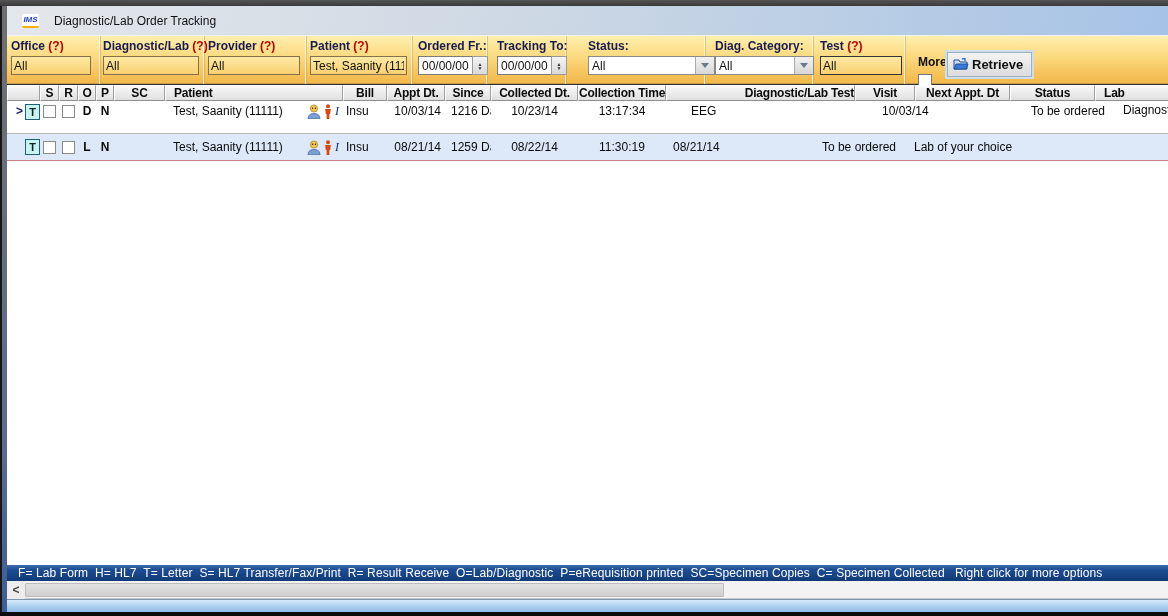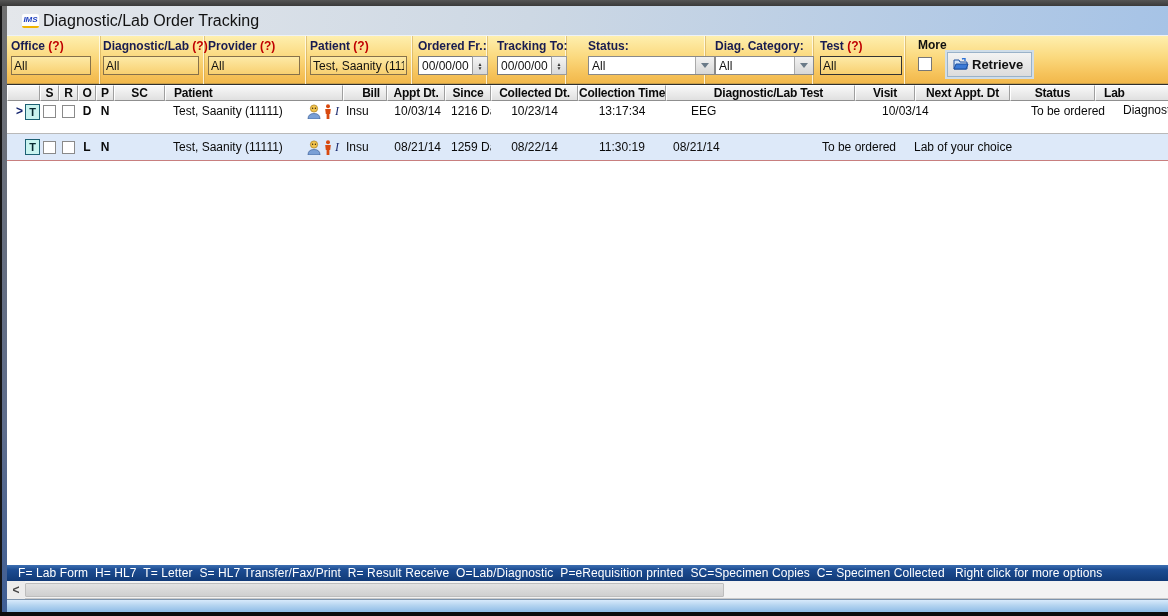--- a/index.html
+++ b/index.html
@@ -7,57 +7,57 @@
 
   
   .top-edge{position:absolute;left:0;top:0;width:1168px;height:6px;background:linear-gradient(180deg,#555,#3a3a3a);}
   .left-edge{position:absolute;left:0;top:6px;width:7px;height:606px;background:linear-gradient(180deg,#6f6f6f 0%,#5e6d8c 70%,#3f5e95 100%);border-left:2px solid #161616;box-sizing:border-box;}
   .bottom-frame{position:absolute;left:7px;top:599px;right:0;height:13px;background:linear-gradient(180deg,#d8eafb 0%,#b4d4f0 45%,#8fbce6 100%);border-top:1px solid #7d94ad;box-sizing:border-box;}
   .bottom-edge{position:absolute;left:0;top:612px;width:1168px;height:4px;background:#0d0d0d;}
 
   
   .titlebar{position:absolute;left:7px;top:6px;right:0;height:30px;background:linear-gradient(100deg,#e4e7eb 0%,#cdd8e4 45%,#a6c3e6 100%);border-bottom:1px solid #eef2f6;display:flex;align-items:center;box-sizing:border-box;}
   .ims-icon{display:inline-flex;align-items:center;justify-content:center;width:17px;height:14px;margin-left:15px;background:#fdfdfd;border-radius:2px;color:#1d3fbf;font-style:italic;font-weight:bold;font-size:8px;border-bottom:2px solid #f0b400;box-sizing:border-box;}
-  .title-text{margin-left:4px;font-size:16px;color:#111;}
+  .title-text{margin-left:15px;font-size:12px;color:#111;}
 
   
   .filterbar{position:absolute;left:7px;top:36px;right:0;height:48px;background:linear-gradient(180deg,#feefae 0%,#fbd97e 45%,#f6c35b 80%,#f2b84b 100%);border-bottom:1px solid #c8a04c;box-sizing:border-box;}
   .fsep{position:absolute;top:0;width:1px;height:48px;background:rgba(255,252,235,0.85);box-shadow:1px 0 0 rgba(203,164,84,0.55);}
   .fgroup{position:absolute;top:3px;}
   .flabel{font-size:12px;font-weight:bold;color:#181c51;white-space:nowrap;height:16px;}
   .fhelp{color:#c00000;font-weight:bold;}
   .ftext{display:block;margin-top:1px;height:19px;background:linear-gradient(180deg,#fdeaa6,#f8d071);border:1px solid #86714a;font-size:12px;padding:0 2px;color:#111;font-family:"Liberation Sans",sans-serif;box-sizing:border-box;}
   .ftext.dark{border:1px solid #333;}
   .fdate{display:flex;margin-top:1px;height:19px;}
   .fdate input{width:54px;height:19px;border:1px solid #7a7a7a;border-right:none;font-size:12px;padding:0 3px;color:#111;font-family:"Liberation Sans",sans-serif;box-sizing:border-box;}
   .spinner{width:16px;height:19px;border:1px solid #9a9a9a;background:linear-gradient(180deg,#f4f4f4,#d9d9d9);display:flex;flex-direction:column;align-items:center;justify-content:center;font-size:5px;color:#333;line-height:4px;box-sizing:border-box;cursor:default;}
   .combo{display:flex;margin-top:1px;height:19px;background:#fff;border:1px solid #8a8a8a;box-sizing:border-box;}
   .combo .val{flex:1;font-size:12px;color:#111;padding:2px 3px 0;}
   .combo .btn{width:18px;background:linear-gradient(180deg,#f2f2f2,#d7d7d7);border-left:1px solid #aaa;display:flex;align-items:center;justify-content:center;}
   .chev{width:0;height:0;border-left:4px solid transparent;border-right:4px solid transparent;border-top:5px solid #6a7a88;}
-  .more-group{position:absolute;top:2px;}
+  .more-group{position:absolute;top:19px;}
   .more-label{font-size:12px;font-weight:bold;color:#101010;}
   .more-cb{width:14px;height:14px;background:#fff;border:1px solid #777;margin-top:5px;box-sizing:border-box;}
   .retrieve-btn{position:absolute;left:940px;top:16px;height:25px;display:flex;align-items:center;gap:3px;padding:0 8px 0 5px;background:linear-gradient(180deg,#f3f3f3,#dcdcdc);border:1px solid #9ab2c8;box-shadow:0 0 0 2px #cfdde9;font-size:13px;font-weight:bold;color:#111;cursor:default;}
 
   
   .grid-header{position:absolute;left:7px;top:85px;right:0;height:16px;display:flex;overflow:hidden;background:#e5e5e5;}
   .hc{flex-shrink:0;box-sizing:border-box;height:16px;background:linear-gradient(180deg,#f8f8f8,#e0e0e0);border-top:1px solid #fff;border-left:1px solid #fff;border-right:1px solid #9f9f9f;border-bottom:1px solid #8f8f8f;font-size:12px;font-weight:bold;color:#0a0a0a;text-align:center;letter-spacing:-0.2px;white-space:nowrap;overflow:hidden;line-height:14px;}
   .grid-body{position:absolute;left:7px;top:101px;right:0;height:464px;background:#fff;overflow:hidden;}
   .grow{display:flex;overflow:hidden;}
   .grow.r1{height:32px;border-bottom:1px solid #b9b9b9;}
   .grow.r2{height:26px;background:#dde9f9;border-bottom:1px solid #c87f7f;}
   .gc{flex-shrink:0;box-sizing:border-box;font-size:12px;color:#0a0a0a;white-space:nowrap;overflow:hidden;display:flex;align-items:center;}
   .r1 .gc{align-items:flex-start;padding-top:3px;}
   .c0{width:33px}.c1{width:19px}.c2{width:19px}.c3{width:18px}.c4{width:18px}.c5{width:51px}
   .c6{width:178px}.c7{width:44px}.c8{width:58px}.c9{width:46px}.c10{width:87px}.c11{width:88px}
   .c12{width:189px}.c13{width:60px}.c14{width:95px}.c15{width:85px}.c16{width:160px}
   .hc.al{text-align:left;padding-left:8px;}
-  .hc.al4{text-align:center;padding-left:16px;}
-  .hc.ar{text-align:right;padding-right:6px;}
+  .hc.al4{text-align:right;padding-left:16px;}
+  .hc.ar{text-align:center;}
   .gc.center{justify-content:center;}
   .gc.right{justify-content:flex-end;padding-right:4px;}
   .gc.bold{font-weight:bold;}
   .arrow{color:#13246e;font-weight:bold;font-size:12px;margin-left:9px;width:8px;display:inline-block;}
   .tbox{display:inline-flex;align-items:center;justify-content:center;width:15px;height:16px;background:#c9f3ef;border:1px solid #1c6073;font-size:11px;font-weight:bold;color:#06262e;box-sizing:border-box;margin-left:1px;}
   .cb{width:13px;height:13px;background:#fff;border:1px solid #8a8a8a;box-sizing:border-box;margin:auto;}
   .r1 .cb{margin:1px auto 0;}
   .pat-name{padding-left:8px;flex:1;overflow:hidden;white-space:nowrap;}
   .pat-icons{display:flex;align-items:center;gap:3px;padding-right:4px;}
   .ins-i{font-family:"Liberation Serif",serif;font-style:italic;font-size:12px;color:#1a2a6e;}

